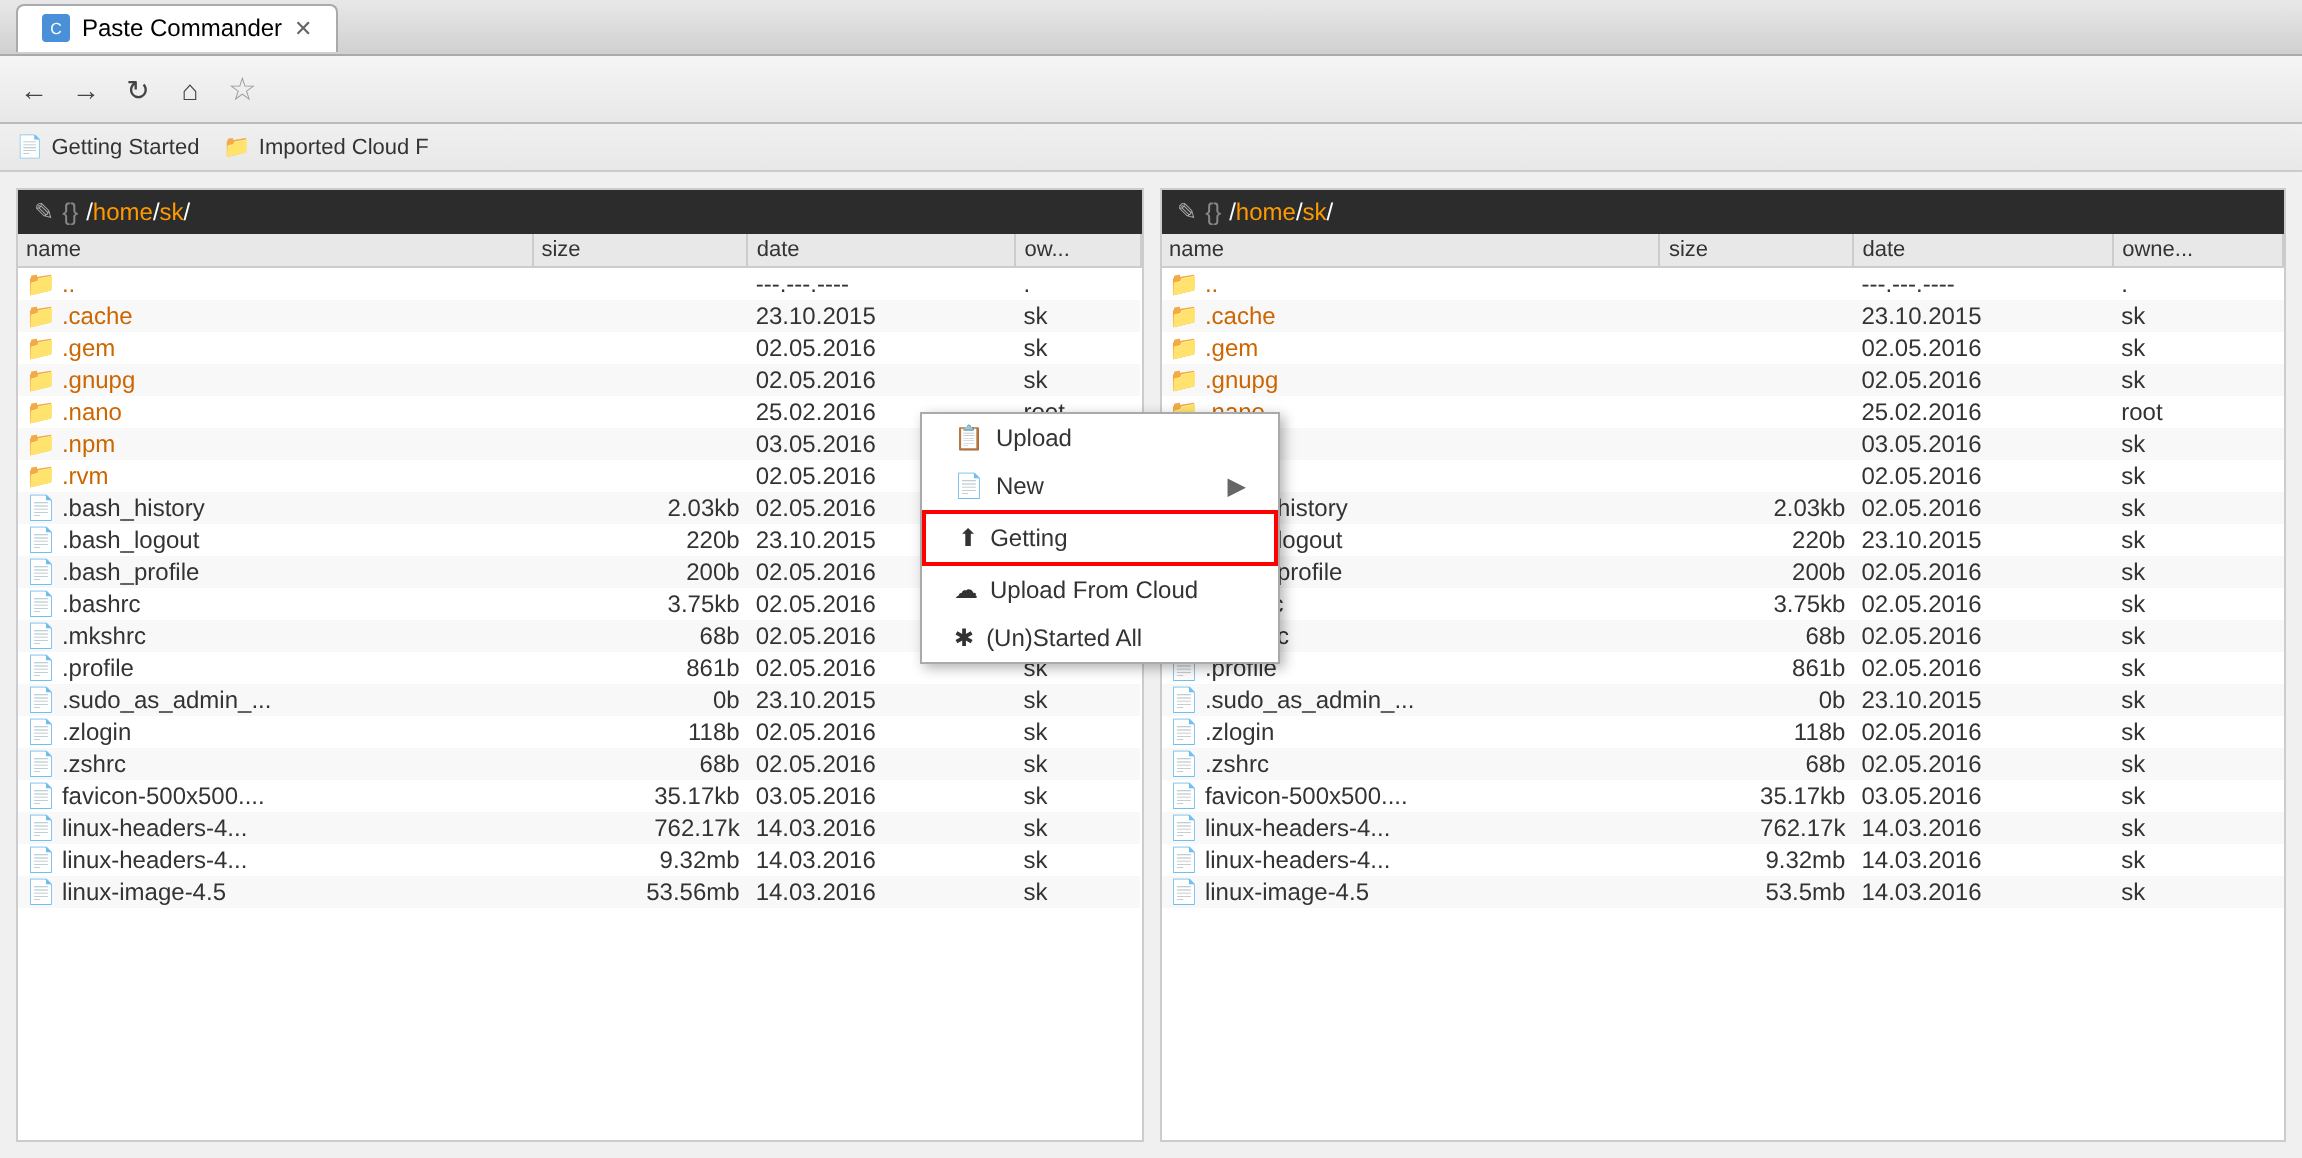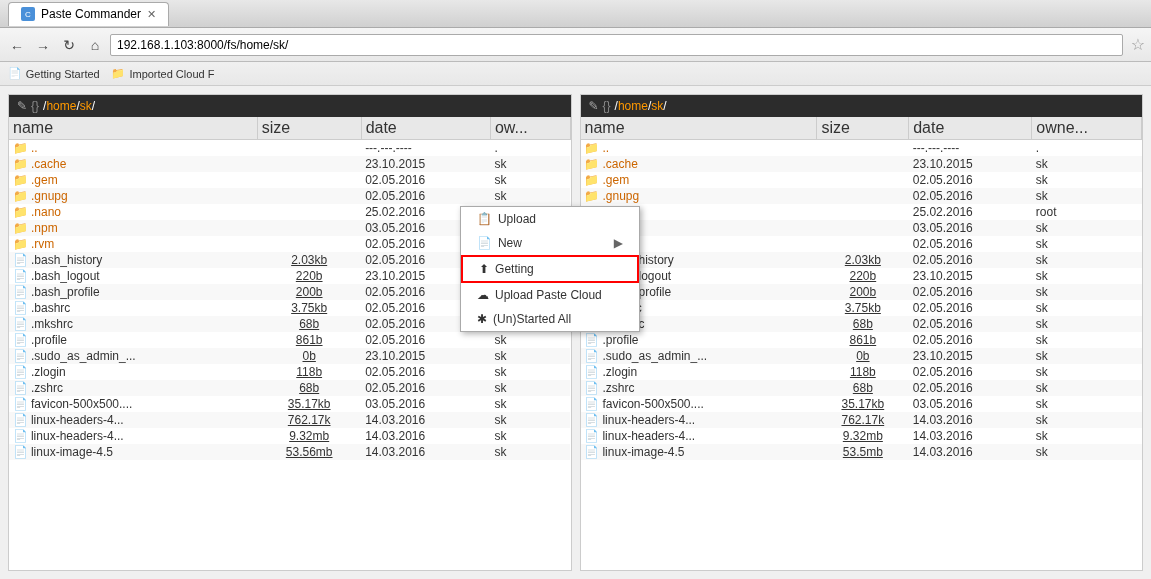--- a/index.html
+++ b/index.html
@@ -112,36 +112,36 @@
       font-size: 12px;
     }
     .panel-table thead tr {
       background: #e8e8e8;
       border-bottom: 1px solid #ccc;
     }
     .panel-table thead th {
       text-align: left;
       padding: 2px 4px;
       font-weight: normal;
-      font-size: 16px;
+      font-size: 11px;
       color: #333;
       border-right: 1px solid #ccc;
     }
     .panel-table tbody tr:nth-child(even) { background: #f8f8f8; }
     .panel-table tbody td {
       padding: 1px 4px;
       color: #333;
       white-space: nowrap;
       overflow: hidden;
     }
     .file-name { color: #0000cc; cursor: pointer; }
     .file-name.dir { color: #cc6600; }
     .folder-icon { color: #ffcc44; margin-right: 3px; }
     .file-icon { color: #aaa; margin-right: 3px; }
-    .size-col { text-align: center; color: #555; text-decoration: underline; }
+    .size-col { text-align: right; color: #555; }
     .date-col { color: #555; }
     .owner-col { color: #555; }
 
     
     .context-menu {
       position: absolute;
       top: 120px;
       left: 460px;
       background: #fff;
       border: 1px solid #aaa;
@@ -180,21 +180,20 @@
     <span>Paste Commander</span>
     <span class="tab-close">✕</span>
   </div>
 </div>
 
 <div class="browser-toolbar">
   <button class="nav-btn">←</button>
   <button class="nav-btn">→</button>
   <button class="nav-btn">↻</button>
   <button class="nav-btn">⌂</button>
-  <input class="address-bar" type="text" value="192.168.1.103:8000/fs/home/sk/" style="">
   <span class="bookmark-star">☆</span>
 </div>
 
 <div class="bookmarks-bar">
   <span class="bookmark-item">
     <span class="bookmark-icon">📄</span>
     <span>Getting Started</span>
   </span>
   <span class="bookmark-item">
     <span class="bookmark-icon">📁</span>
@@ -611,21 +610,21 @@
     <span>New</span>
     <span class="context-menu-arrow">▶</span>
   </div>
       <div class="context-menu-item highlighted">
     <span class="item-icon">⬆</span>
     <span>Getting</span>
 
   </div>
       <div class="context-menu-item">
     <span class="item-icon">☁</span>
-    <span>Upload Paste Cloud</span>
+    <span>Upload From Cloud</span>
 
   </div>
       <div class="context-menu-item">
     <span class="item-icon">✱</span>
     <span>(Un)Started All</span>
 
   </div>
     </div>
 
 </div>

